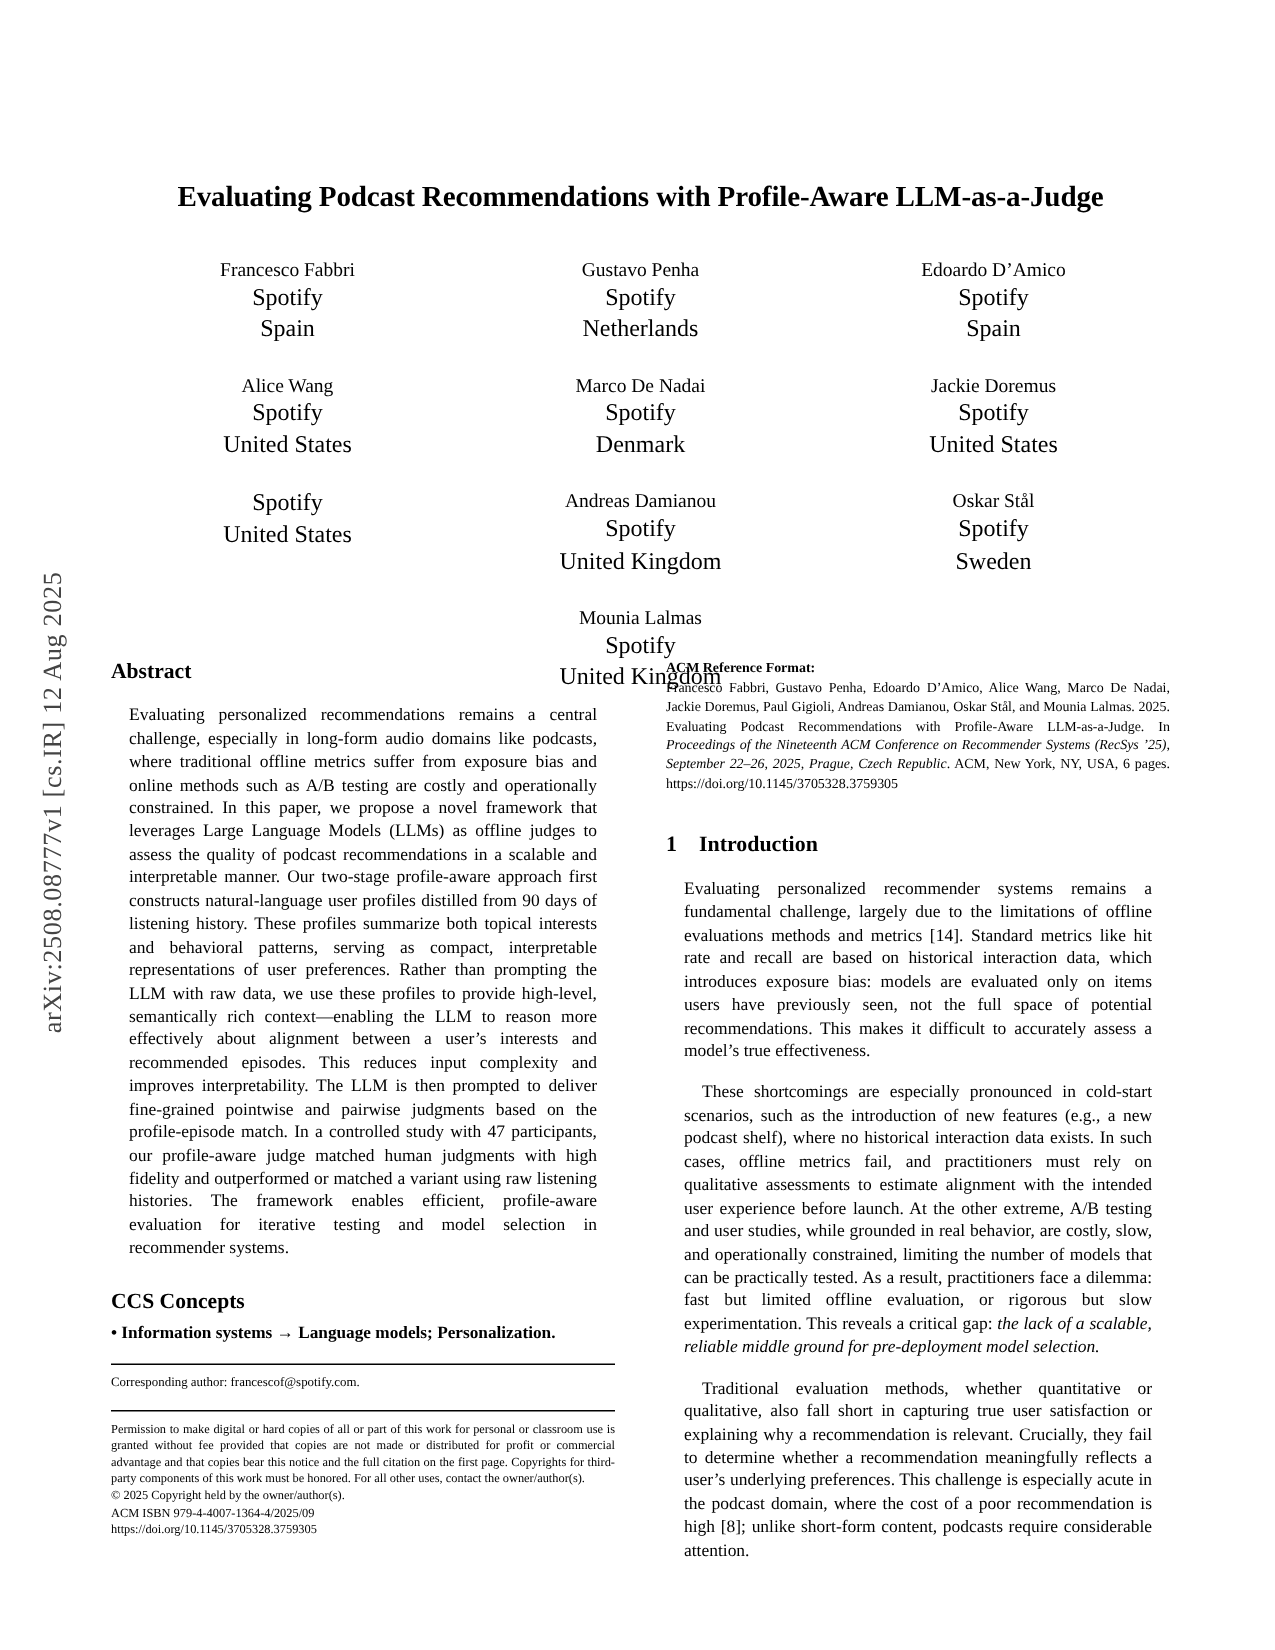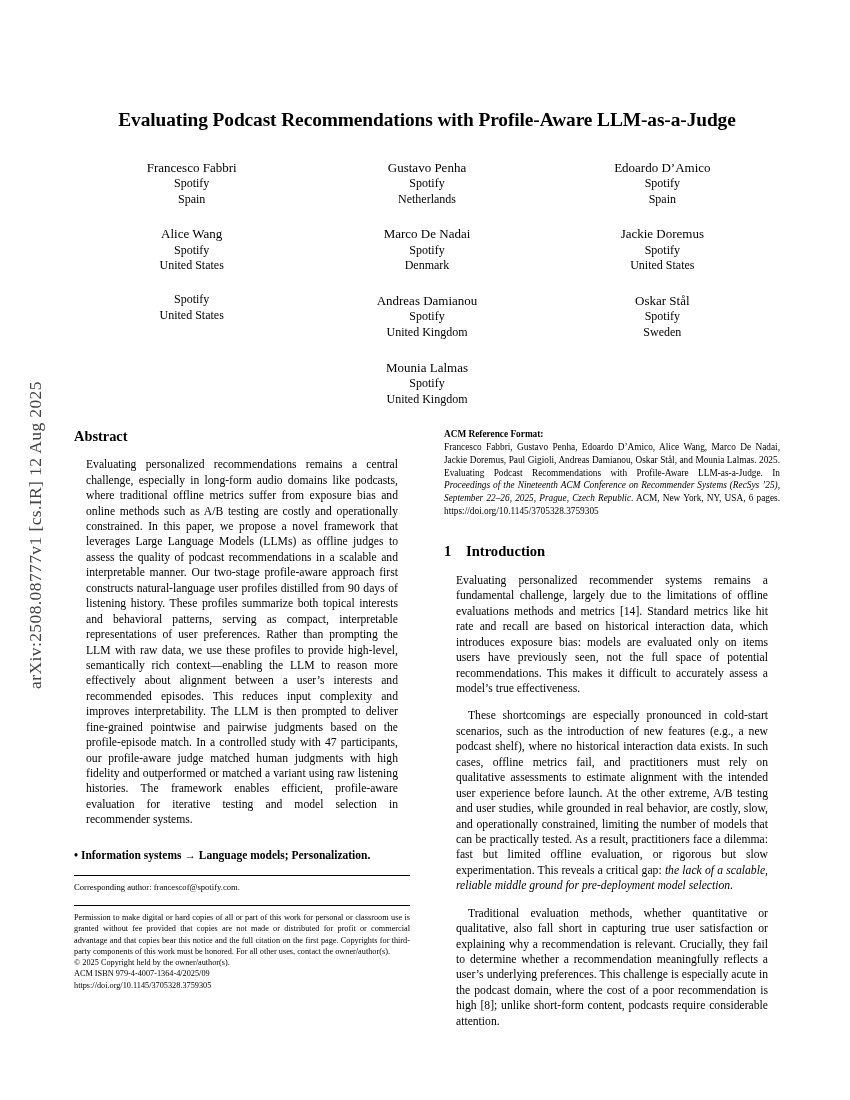--- a/index.html
+++ b/index.html
@@ -34,21 +34,21 @@
     font-family: "Liberation Serif", "DejaVu Serif", serif;
     font-size: 17.5px;
     letter-spacing: 0.4px;
     color: #444444;
   }
 
   
   #page {
     position: absolute;
     left: 74px;
-    top: 0;
+    top: 12px;
     width: 706px;
     height: 824px;
   }
 
   
   #title-block {
     padding-top: 106px;
     text-align: center;
   }
   #paper-title {
@@ -73,21 +73,21 @@
     text-align: center;
     padding-top: 9px;
     padding-bottom: 9px;
   }
   .author-cell.empty { visibility: hidden; }
   .author-name {
     font-size: 13px;
     line-height: 1.32;
   }
   .author-aff, .author-country {
-    font-size: 12px;
+    font-size: 16px;
     line-height: 1.32;
   }
 
   
   #columns {
     position: absolute;
     top: 428px;
     left: 0;
     width: 706px;
     display: flex;
@@ -253,20 +253,21 @@
   </div>
 
   <div id="columns">
 
     <div class="col" id="left-col">
 
       <h2 class="section-head">Abstract</h2>
       <p class="body-text">Evaluating personalized recommendations remains a central challenge, especially in long-form audio domains like podcasts, where traditional offline metrics suffer from exposure bias and online methods such as A/B testing are costly and operationally constrained. In this paper, we propose a novel framework that leverages Large Language Models (LLMs) as offline judges to assess the quality of podcast recommendations in a scalable and interpretable manner. Our two-stage profile-aware approach first constructs natural-language user profiles distilled from 90 days of listening history. These profiles summarize both topical interests and behavioral patterns, serving as compact, interpretable representations of user preferences. Rather than prompting the LLM with raw data, we use these profiles to provide high-level, semantically rich context—enabling the LLM to reason more effectively about alignment between a user’s interests and recommended episodes. This reduces input complexity and improves interpretability. The LLM is then prompted to deliver fine-grained pointwise and pairwise judgments based on the profile-episode match. In a controlled study with 47 participants, our profile-aware judge matched human judgments with high fidelity and outperformed or matched a variant using raw listening histories. The framework enables efficient, profile-aware evaluation for iterative testing and model selection in recommender systems.</p>
 
       <div id="ccs-block">
+        <h2 class="section-head">CCS Concepts</h2>
         <p id="ccs-concepts-text"><span>•</span> <span>Information systems → Language models; Personalization.</span></p>
       </div>
 
       <hr class="rule">
       <p class="small-note">Corresponding author: francescof@spotify.com.</p>
 
       <hr class="rule">
       <div id="permission-block">
         <p>Permission to make digital or hard copies of all or part of this work for personal or classroom use is granted without fee provided that copies are not made or distributed for profit or commercial advantage and that copies bear this notice and the full citation on the first page. Copyrights for third-party components of this work must be honored. For all other uses, contact the owner/author(s).</p>
         <p>© 2025 Copyright held by the owner/author(s).</p>

